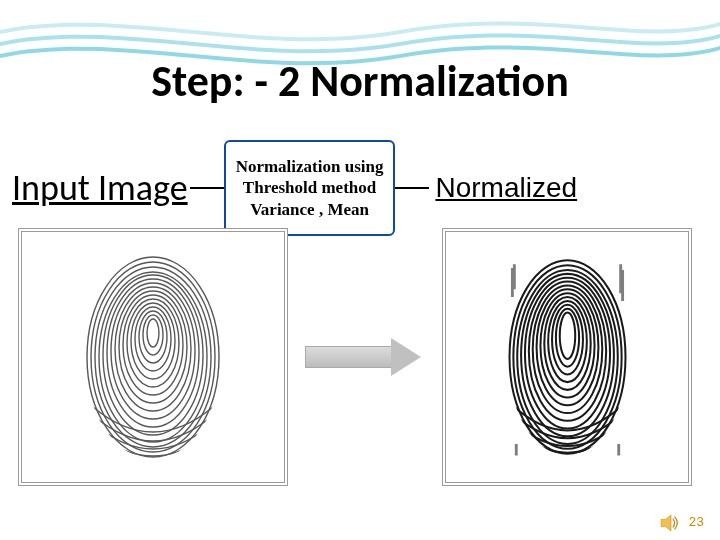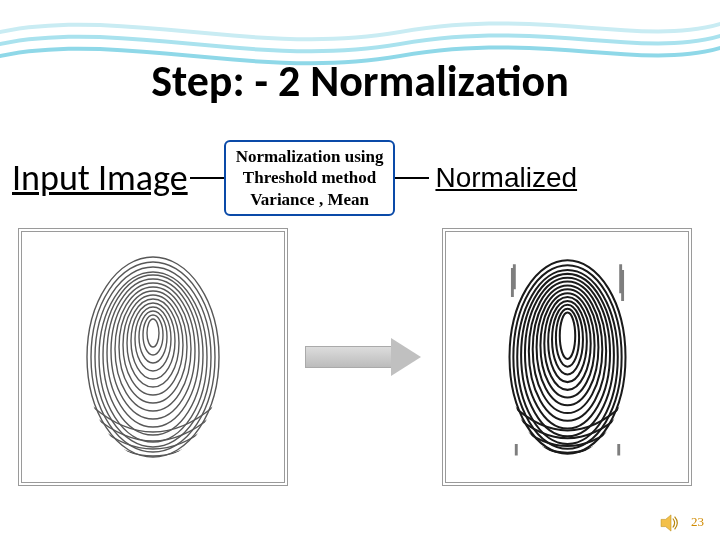--- a/index.html
+++ b/index.html
@@ -43,21 +43,21 @@
     margin-right: 2px;
   }
   .connector {
     height: 2px;
     background: #000;
     flex: 0 0 34px;
   }
   .method-box {
     border: 2px solid #0a4aa8;
     border-radius: 6px;
-    padding: 4px 10px;
+    padding: 14px 10px;
     text-align: center;
     font-family: Georgia, "Times New Roman", serif;
     font-weight: bold;
     font-size: 17px;
     line-height: 1.25;
     color: #000;
     background: #fff;
   }
   .connector2 {
     height: 2px;
@@ -116,21 +116,21 @@
     border-top: 19px solid transparent;
     border-bottom: 19px solid transparent;
     border-left: 30px solid #c0c0c0;
   }
   .page-num {
     position: absolute;
     right: 16px;
     bottom: 10px;
     font-size: 13px;
     color: #d08a00;
-    font-family: Liberation Serif, serif;
+    font-family: Liberation Mono, monospace;
     text-align: right;
   }
   .sound-icon {
     position: absolute;
     right: 38px;
     bottom: 8px;
     width: 22px; height: 18px;
   }
   
   .fp {

